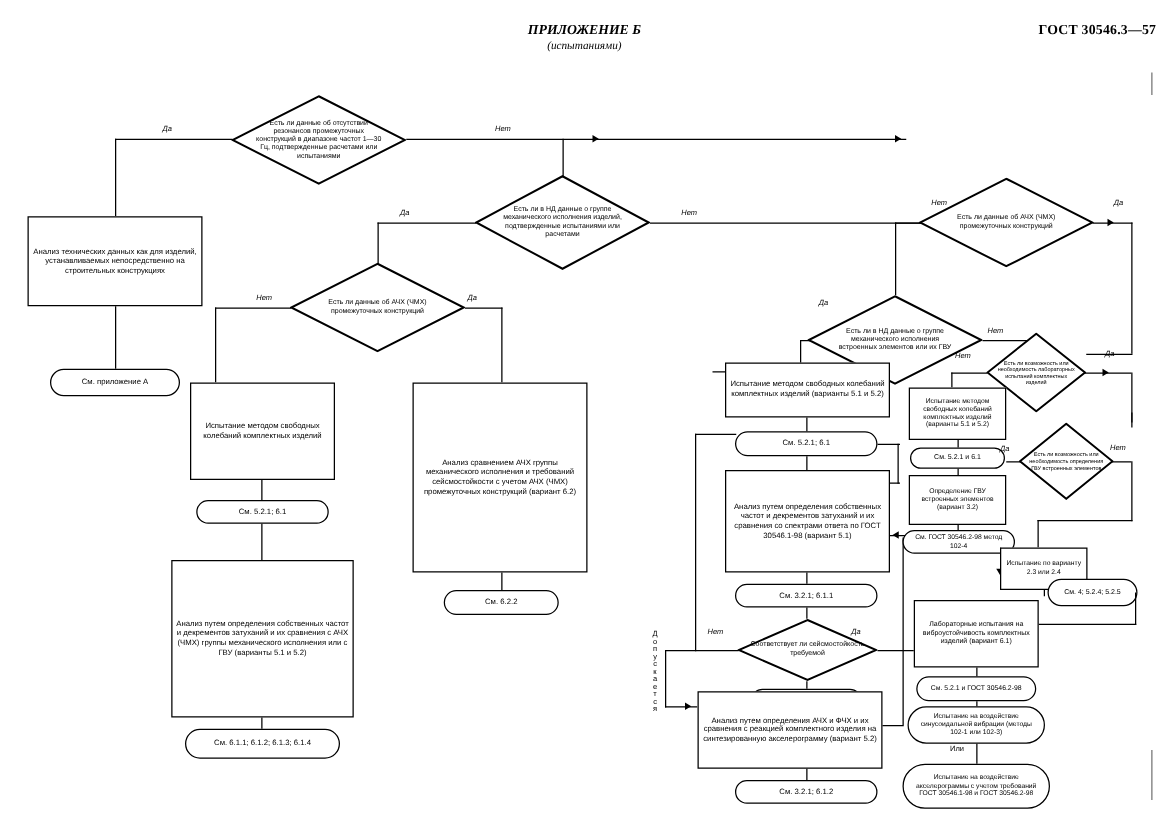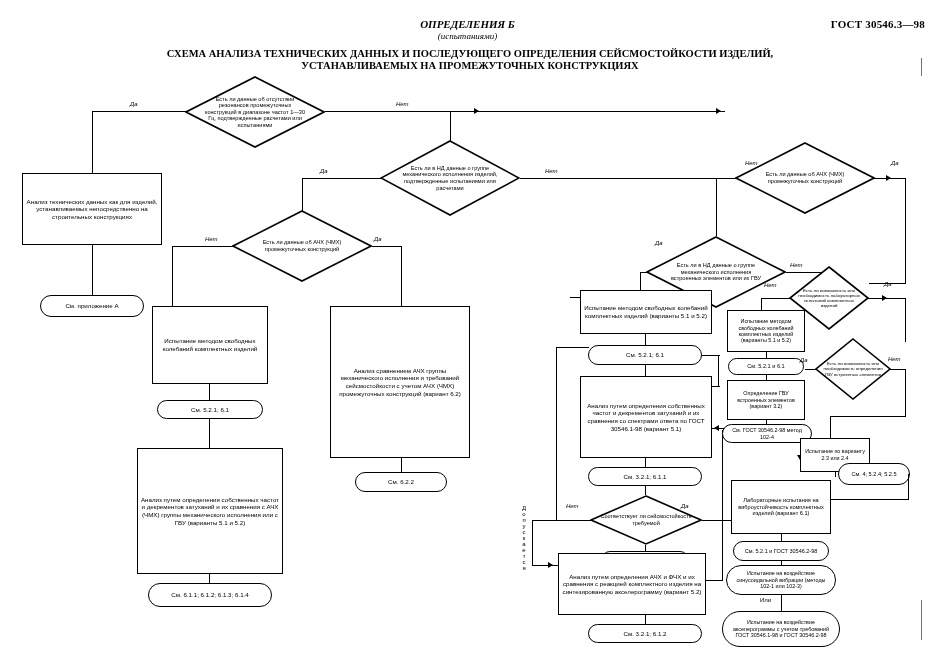--- a/index.html
+++ b/index.html
@@ -35,24 +35,23 @@
 
   .vtext{position:absolute;font-size:6px;letter-spacing:0px;writing-mode:vertical-rl;text-orientation:upright;line-height:6px;}
   .orlbl{position:absolute;font-size:6px;background:#fff;padding:0 1px;}
   .rulev{position:absolute;width:1px;background:#000;opacity:.55;}
 </style>
 </head>
 <body>
 
 <div id="page">
 
-  <div class="t hdr-gost">ГОСТ 30546.3—98</div>
-  <div class="t hdr-app">ОПРЕДЕЛЕНИЯ Б</div>
+  <div class="t hdr-gost">ГОСТ 30546.3—57</div>
+  <div class="t hdr-app">ПРИЛОЖЕНИЕ Б</div>
   <div class="t hdr-obl">(испытаниями)</div>
-  <div class="t hdr-title">СХЕМА АНАЛИЗА ТЕХНИЧЕСКИХ ДАННЫХ И ПОСЛЕДУЮЩЕГО ОПРЕДЕЛЕНИЯ СЕЙСМОСТОЙКОСТИ ИЗДЕЛИЙ, УСТАНАВЛИВАЕМЫХ НА ПРОМЕЖУТОЧНЫХ КОНСТРУКЦИЯХ</div>
 
   <div class="rulev" style="left:921px;top:58px;height:18px;"></div>
   <div class="rulev" style="left:921px;top:600px;height:40px;"></div>
 
   <div class="dia" style="left:185px;top:76px;width:140px;height:72px;">
     <svg class="shape" viewBox="0 0 140 72" preserveAspectRatio="none">
       <polygon points="70,1 139,36 70,71 1,36" fill="#fff" stroke="#000" stroke-width="1.6"></polygon>
     </svg>
     <div class="lbl">Есть ли данные об отсутствии резонансов промежуточных конструкций в диапазоне частот 1—30 Гц, подтвержденные расчетами или испытаниями</div>
   </div>

